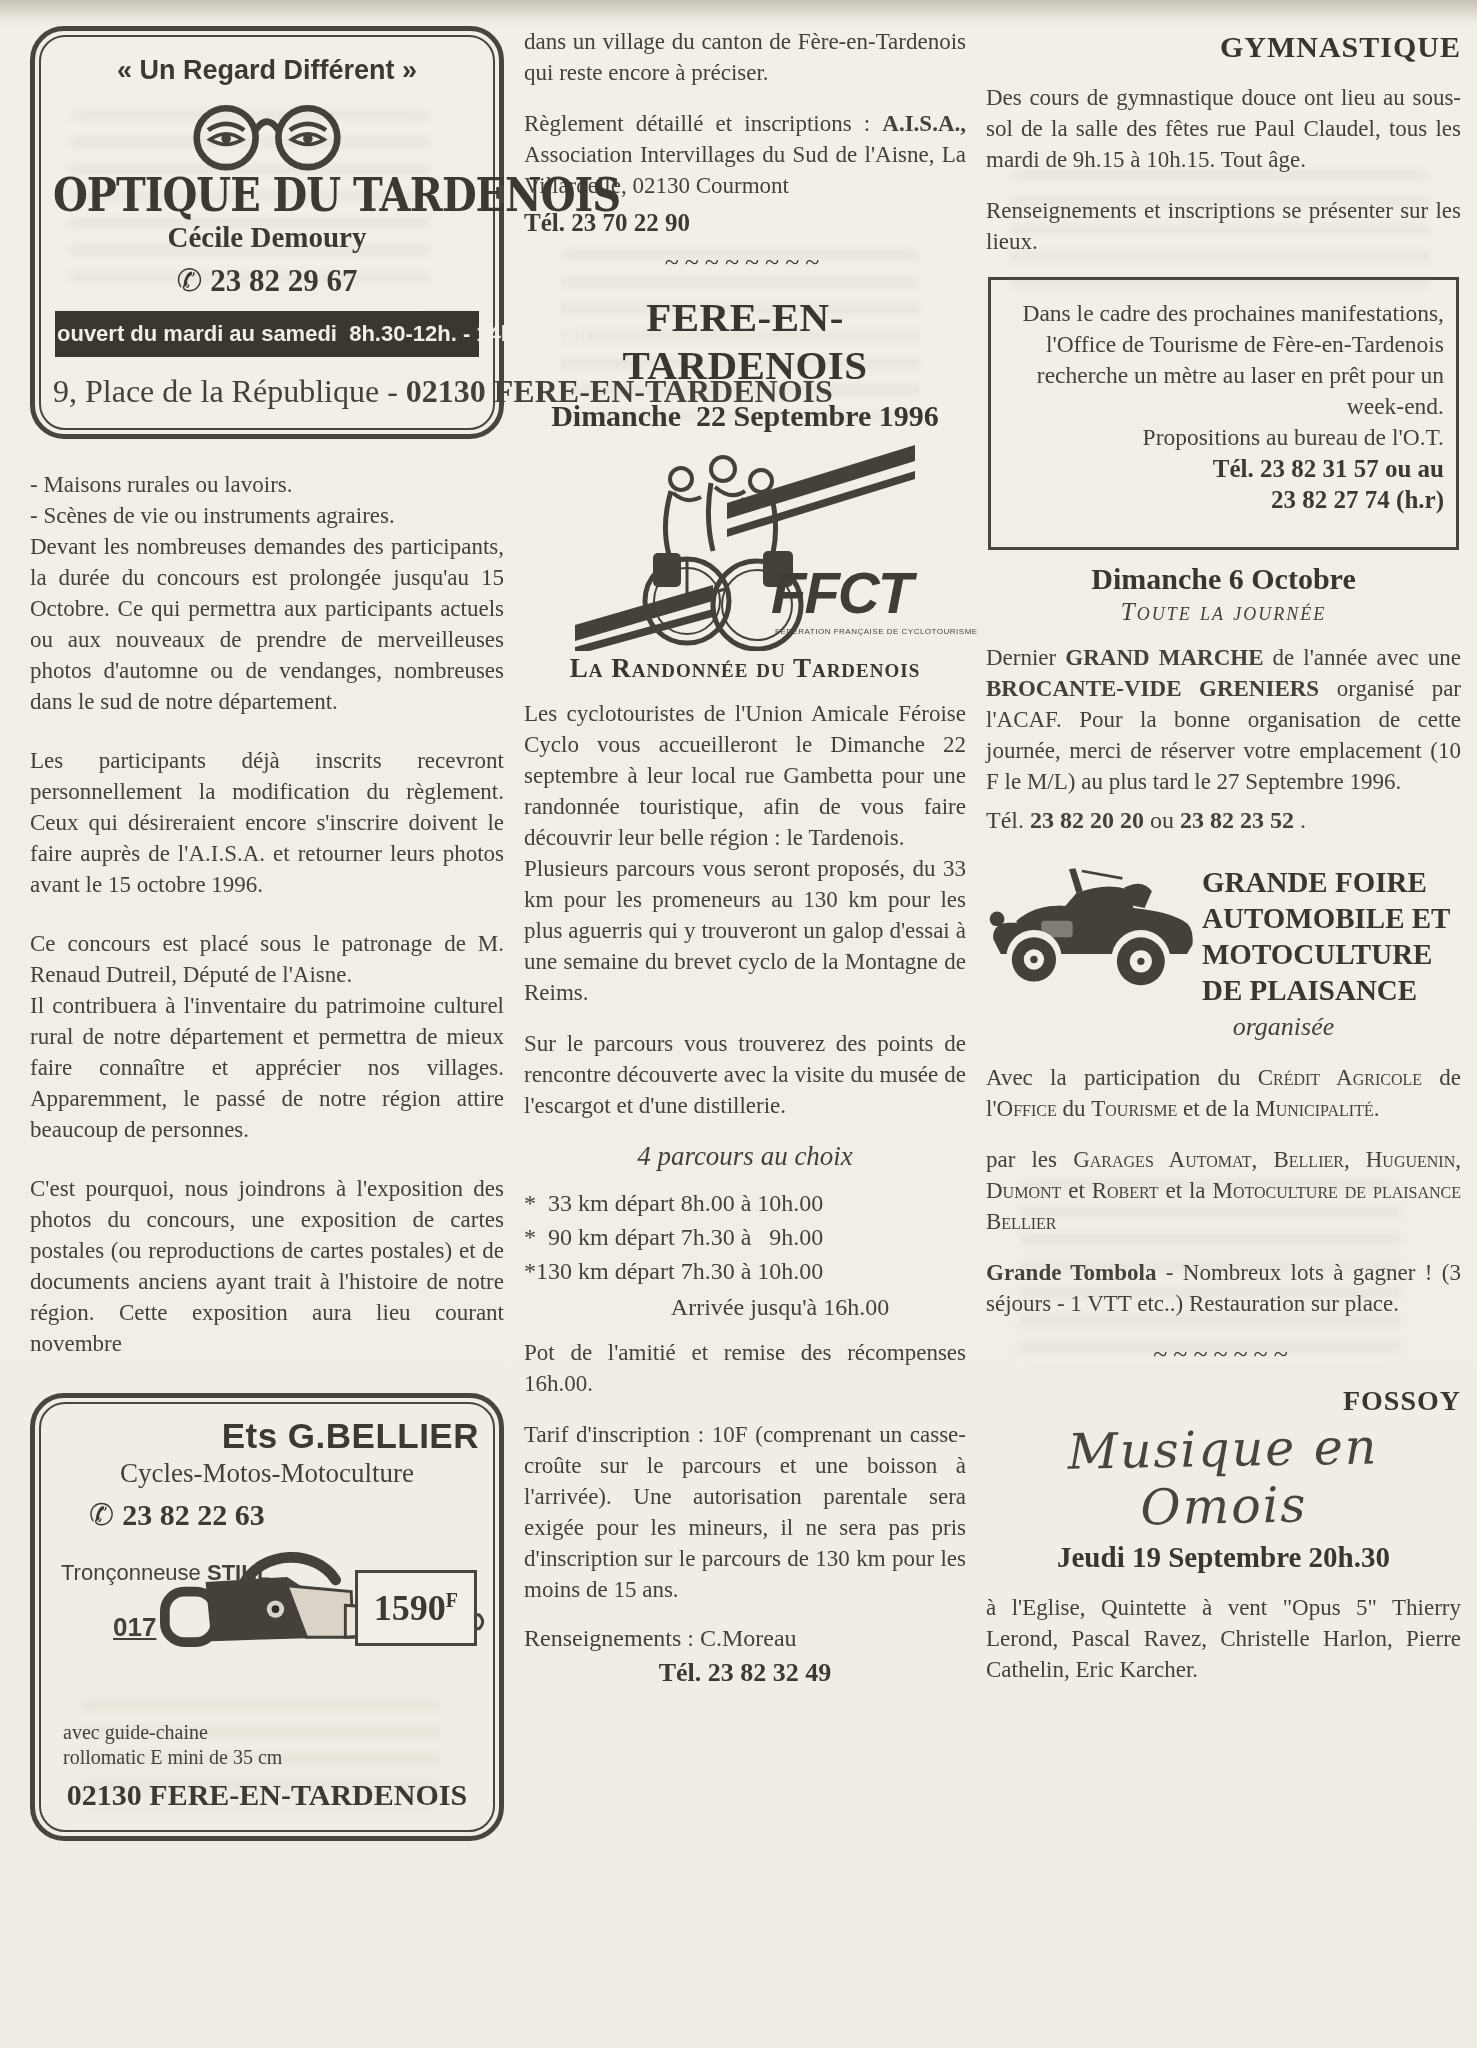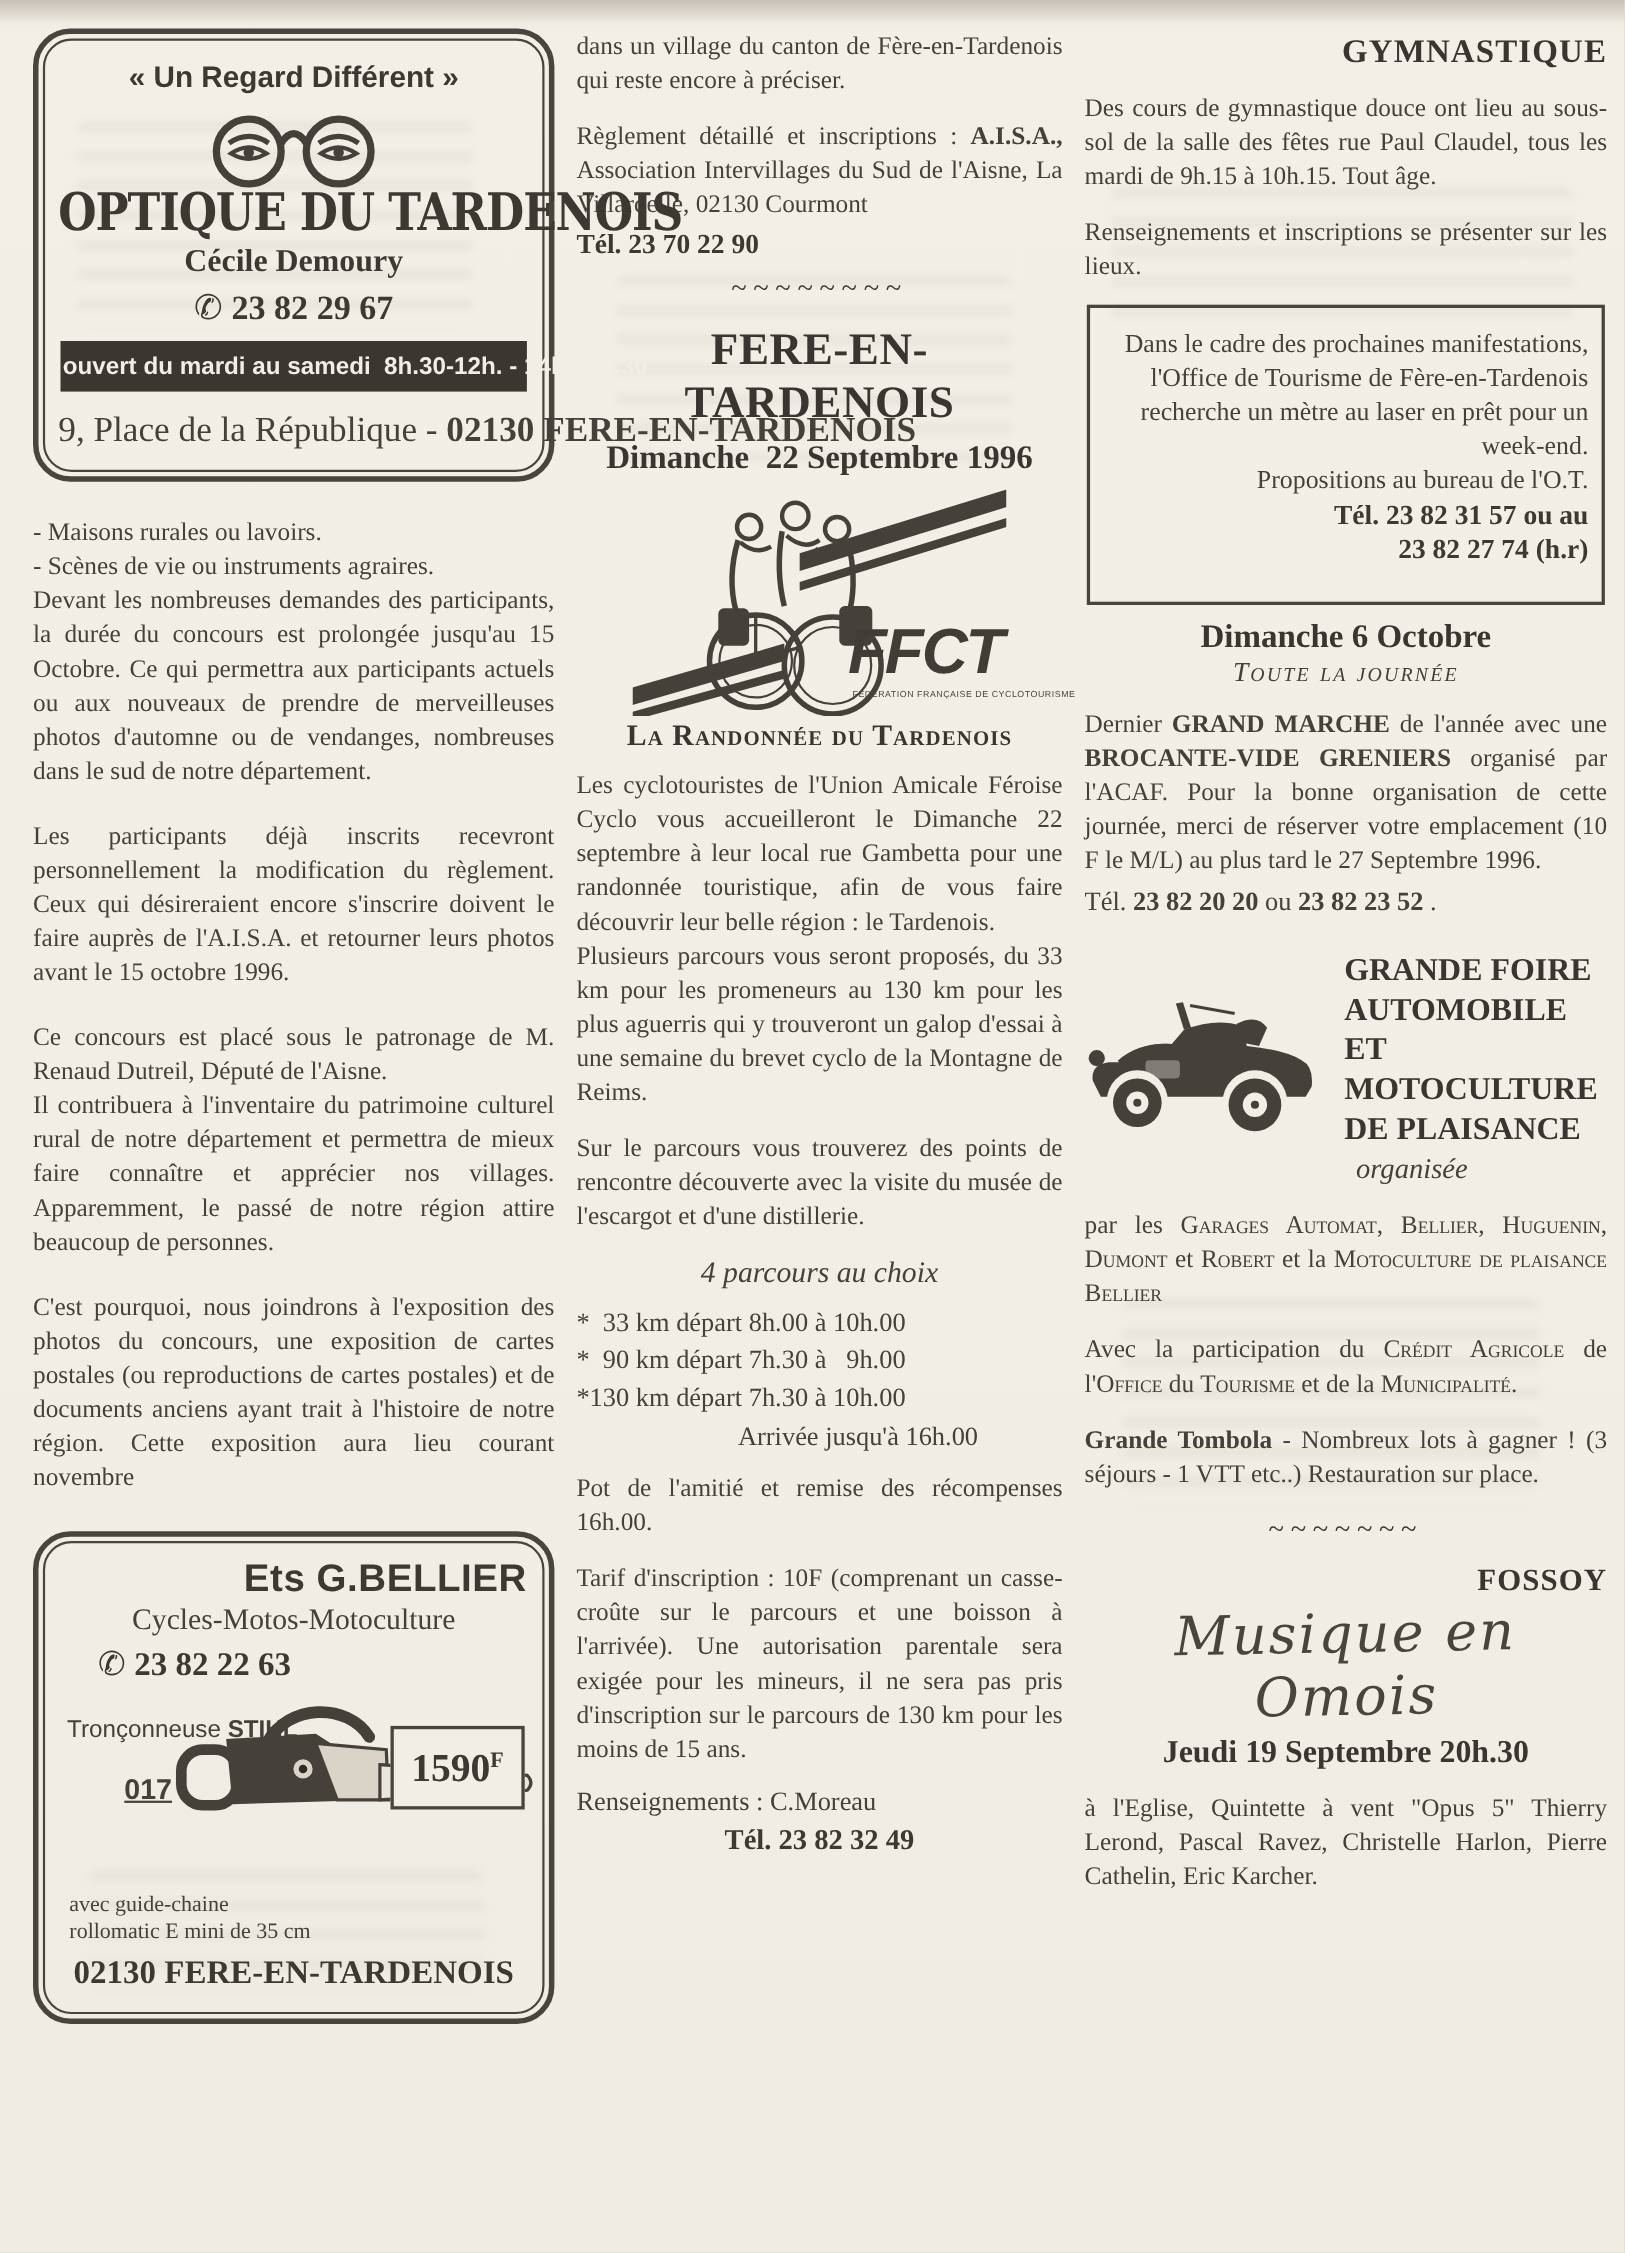--- a/index.html
+++ b/index.html
@@ -80,21 +80,21 @@
   .mid-tel2{font-weight:bold;font-size:26px;text-align:center;margin-top:6px;color:#3e3833}
 
   
   .h-gym{font-size:30px;font-weight:bold;text-align:right;letter-spacing:1px;color:#3a3530;margin:4px 0 18px}
   .r-p{font-size:23px;line-height:31px;text-align:justify;margin:0 0 20px}
   .ot-box{border:3px solid #4a443e;padding:18px 12px 32px;text-align:right;font-size:23.5px;line-height:31px;margin:16px 2px 12px}
   .ot-tel{font-weight:bold;font-size:25px;color:#3e3833}
   .h-oct{font-size:30px;font-weight:bold;text-align:center;color:#3a3530;margin:2px 0 2px}
   .oct-sub{font-style:italic;font-variant:small-caps;text-align:center;font-size:25px;letter-spacing:2px;margin:0 0 16px}
   .r-tel{font-size:24px;margin:-10px 0 8px}
-  .foire{display:flex;gap:24px;align-items:flex-end;margin-top:22px}
+  .foire{display:flex;gap:4px;align-items:center;margin-top:22px}
   .foire-car{flex:none;width:212px}
   .foire-title{font-size:29px;font-weight:bold;line-height:36px;color:#3a3530;padding-top:8px}
   .organisee{font-style:italic;text-align:center;font-size:26px;margin:4px 0 20px;padding-left:120px}
   .fossoy{font-size:28px;font-weight:bold;text-align:right;letter-spacing:1px;color:#3a3530;margin:6px 0 2px}
   .fossoy-script{font-family:"DejaVu Serif",serif;font-style:italic;font-size:49px;text-align:center;
     letter-spacing:2px;color:#4a443e;margin:4px 0 6px;transform:rotate(-1deg)}
   .fossoy-date{font-size:29px;font-weight:bold;text-align:center;color:#3a3530;margin:0 0 18px}
   svg .ink{fill:#46403b}
   svg .inkline{stroke:#46403b;fill:none}
 </style>
@@ -264,22 +264,22 @@
             <circle cx="168" cy="104" r="12" fill="#f1eee6"></circle>
             <circle cx="168" cy="104" r="4" class="ink"></circle>
             <path d="M34 62 Q54 44 86 46" class="inkline" stroke-width="4"></path>
             <rect x="60" y="60" width="34" height="18" rx="4" fill="#f1eee6" opacity=".35"></rect>
           </svg>
         </div>
         <div class="foire-title">GRANDE FOIRE AUTOMOBILE  ET MOTOCULTURE DE PLAISANCE</div>
       </div>
       <div class="organisee">organisée</div>
 
+      <div class="r-p"><span>Avec la participation du </span><span class="sc">Crédit Agricole</span><span> de l'</span><span class="sc">Office</span><span> du </span><span class="sc">Tourisme</span><span> et de la </span><span class="sc">Municipalité</span><span>.</span></div>
       <div class="r-p"><span>par les </span><span class="sc">Garages Automat, Bellier, Huguenin, Dumont</span><span> et </span><span class="sc">Robert</span><span> et la </span><span class="sc">Motoculture de plaisance Bellier</span></div>
-      <div class="r-p"><span>Avec la participation du </span><span class="sc">Crédit Agricole</span><span> de l'</span><span class="sc">Office</span><span> du </span><span class="sc">Tourisme</span><span> et de la </span><span class="sc">Municipalité</span><span>.</span></div>
       <div class="r-p"><span class="b">Grande Tombola</span><span> - Nombreux lots à gagner ! (3 séjours - 1 VTT  etc..) Restauration sur place.</span></div>
 
       <div class="sep">~~~~~~~</div>
 
       <div class="fossoy">FOSSOY</div>
       <div class="fossoy-script">Musique en Omois</div>
       <div class="fossoy-date">Jeudi 19 Septembre 20h.30</div>
       <div class="r-p">à l'Eglise, Quintette à vent "Opus 5" Thierry Lerond, Pascal Ravez, Christelle Harlon, Pierre Cathelin, Eric Karcher.</div>
     </div>
 

